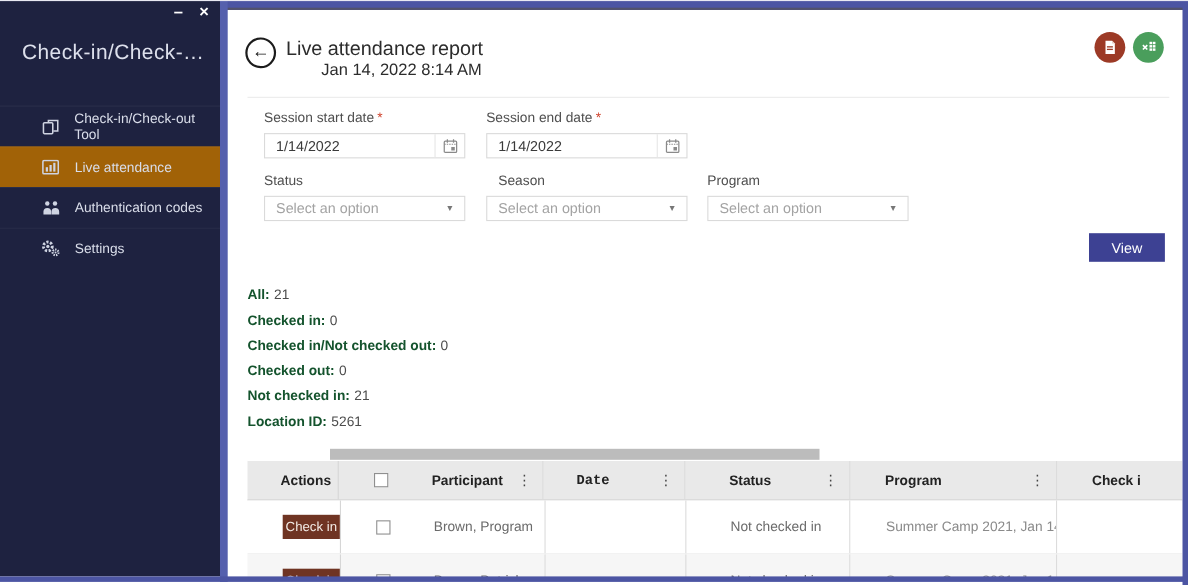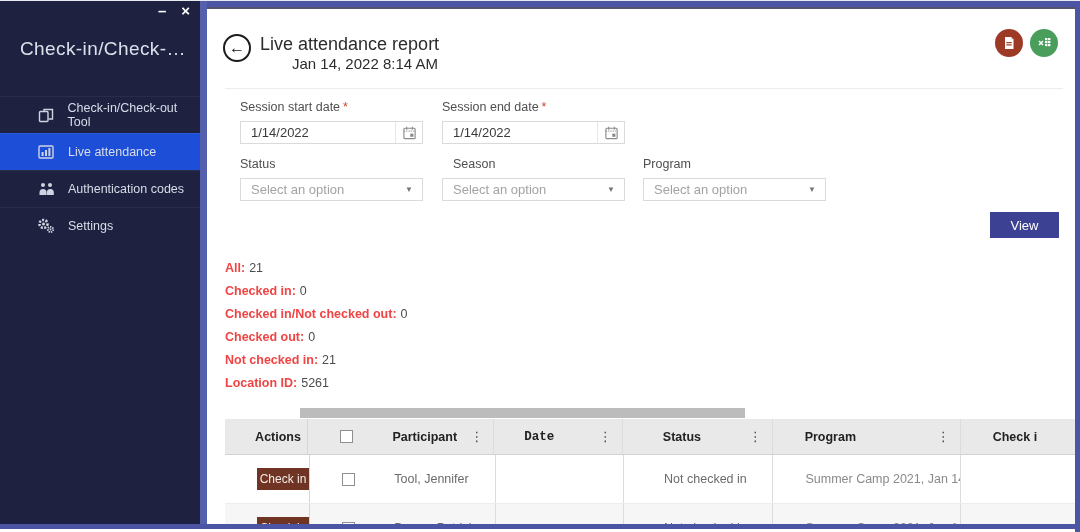--- a/index.html
+++ b/index.html
@@ -13,21 +13,21 @@
   .bottom-border { position:absolute; left:0; bottom:3px; height:5px; width:100%; background:#4c55a3; z-index:5; }
   .mid-strip { position:absolute; left:200px; top:0; width:7px; height:529px; background:#5560ad; z-index:3; }
 
   
   .sidebar { position:absolute; left:0; top:0; width:200px; height:524px; background:#1e2240; z-index:4; }
   .win-controls { position:absolute; top:3px; right:10px; display:flex; gap:15px; }
   .win-btn { color:#fff; font-size:15px; font-weight:bold; line-height:16px; cursor:default; }
   .sb-title { position:absolute; left:20px; top:38px; font-size:19px; font-weight:300; letter-spacing:.4px; color:#dde0ec; white-space:nowrap; }
   .menu { position:absolute; top:96px; left:0; right:0; }
   .menu-item { height:37px; display:flex; align-items:center; padding-left:37px; gap:13px; color:#d9dde9; font-size:12.5px; border-top:1px solid rgba(255,255,255,0.05); }
-  .menu-item.selected { background:#1d4ed8; }
+  .menu-item.selected { background:#a16207; }
   .mi-icon { width:18px; display:flex; justify-content:center; }
 
   
   .content { position:absolute; left:207px; top:11px; width:868px; height:515px; background:#fff; overflow:hidden; z-index:2; }
 
   .back-btn { position:absolute; left:16px; top:23px; width:28px; height:28px; border:2px solid #1c1c1c; border-radius:50%; display:flex; align-items:center; justify-content:center; font-size:16px; font-weight:bold; color:#111; }
   .page-title { position:absolute; left:53px; top:23px; font-size:18px; color:#2c2c2c; line-height:20px; }
   .page-subtitle { position:absolute; left:53px; top:43px; font-size:15px; color:#2c2c2c; line-height:20px;margin-left:32px; }
   .export-icons { position:absolute; left:788px; top:18px; display:flex; gap:7px; }
   .circle-icon { width:28px; height:28px; border-radius:50%; display:flex; align-items:center; justify-content:center; }
@@ -40,21 +40,21 @@
   .f-input { position:absolute; width:183px; height:23px; border:1px solid #dadada; background:#fff; display:flex; align-items:center; }
   .f-input .val { flex:1; padding-left:10px; font-size:13px; color:#3a3a3a; }
   .f-input .cal { width:27px; height:100%; border-left:1px solid #e6e6e6; display:flex; align-items:center; justify-content:center; }
   .f-input .ph { flex:1; padding-left:10px; font-size:13px; color:#a3a3a3; }
   .f-input .caret { width:26px; text-align:center; font-size:8px; color:#777; }
 
   .view-btn { position:absolute; left:783px; top:201px; width:69px; height:26px; background:#3d4193; color:#fff; font-size:13px; display:flex; align-items:center; justify-content:center; }
 
   .summary { position:absolute; left:18px; top:250px; }
   .summary-line { height:23px; font-size:12.5px; }
-  .summary-line b { color:#ef4444; }
+  .summary-line b { color:#14532d; }
   .summary-line span { color:#4c4c4c; margin-left:4px; }
 
   .table { position:absolute; left:18px; top:397px; width:850px; }
   .hscroll { position:relative; height:11px; background:#fff; }
   .hthumb { position:absolute; left:75px; top:0; width:445px; height:10px; background:#bcbcbc; }
   .thead { display:flex; height:36px; background:#e9e9e9; border-bottom:1px solid #d2d2d2; align-items:center; font-size:12.5px; font-weight:bold; color:#222; }
   .trow { display:flex; height:49px; align-items:center; font-size:12.5px; color:#6b6b6b; border-bottom:1px solid #ededed; background:#fff; }
   .trow.alt { background:#f6f6f6; }
   .cell { height:100%; display:flex; align-items:center; overflow:hidden; white-space:nowrap;margin-left:24px; }
   .col-actions { width:80px; border-right:1px solid #d6d6d6; justify-content:center; }
@@ -263,21 +263,21 @@
       </div>
 
       <div class="trow">
         <div class="cell col-actions">
             <span class="checkin-btn">Check in</span>
           </div>
         <div class="cell col-check">
             <span class="checkbox"></span>
           </div>
         <div class="cell col-participant">
-            <span>Tool, Jennifer</span>
+            <span>Brown, Program</span>
           </div>
         <div class="cell col-date">
             <span></span>
           </div>
         <div class="cell col-status">
             <span>Not checked in</span>
           </div>
         <div class="cell col-program">
             <span class="prog">Summer Camp 2021, Jan 14, 2022(9:00 A...</span>
           </div>

